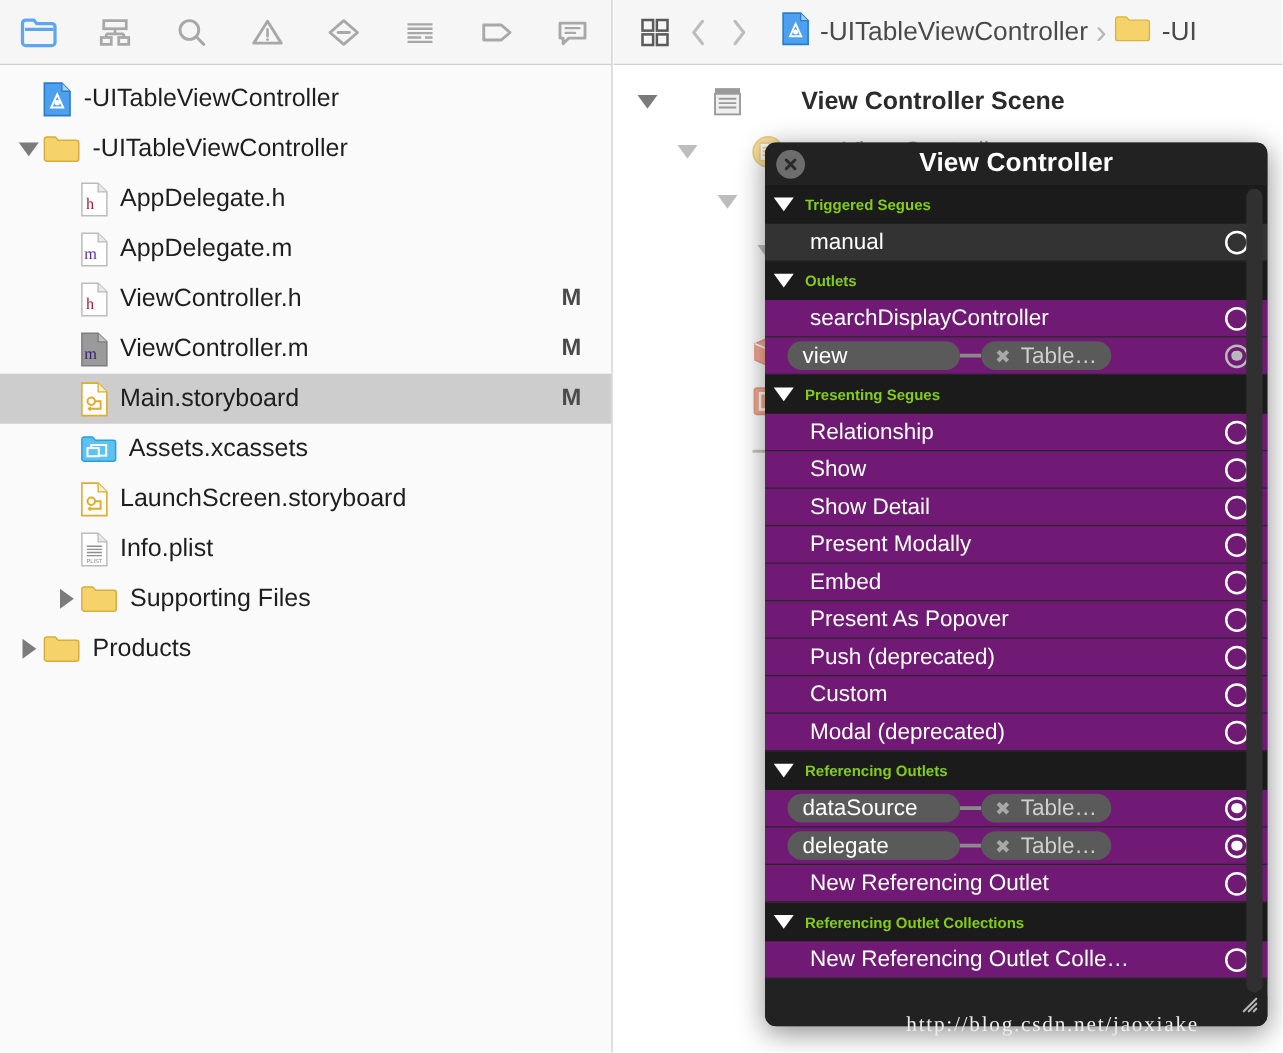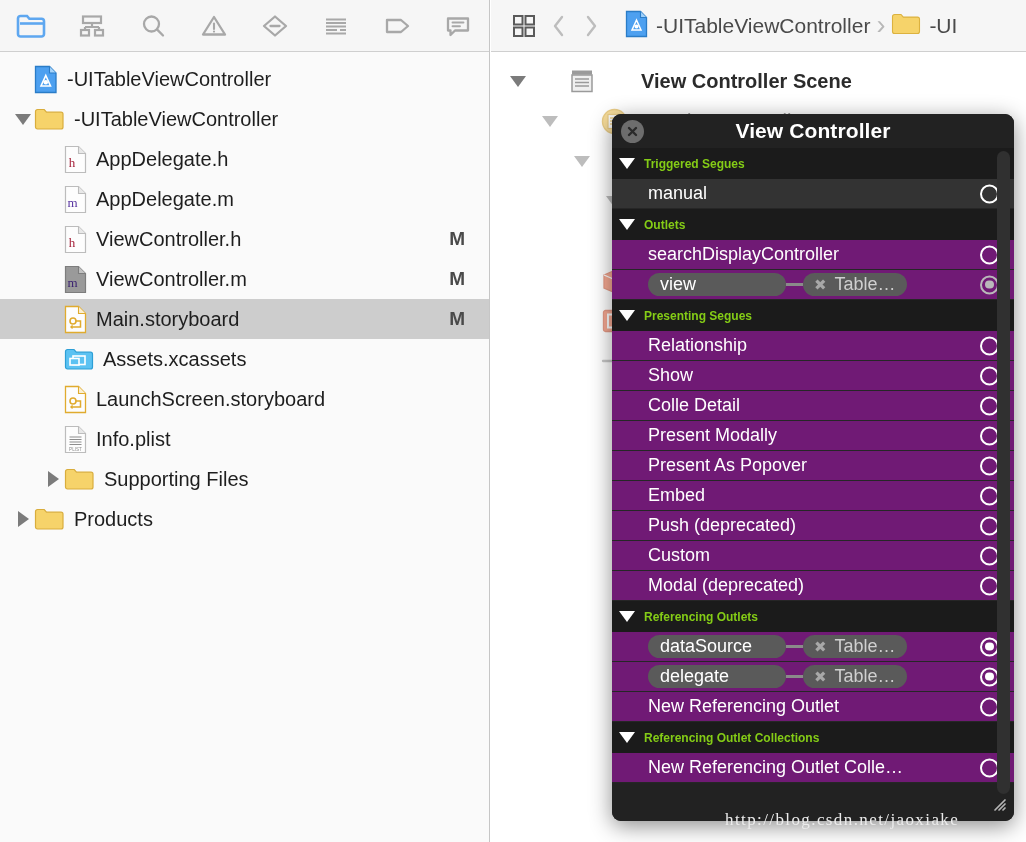--- a/index.html
+++ b/index.html
@@ -144,21 +144,21 @@
   .hud-row {
     position: relative; height: 30px;
     background: #701a75;
     border-bottom: 1px solid #262626;
     display: flex; align-items: center;
     padding-left: 36px; padding-right: 44px;
   }
   .hud-row.alt { background: #333333; }
   .hud-row-label { font-size: 18px; color: #ffffff; white-space: nowrap; }
 
-  .hud-row.connected { }
+  .hud-row.connected { padding-left: 18px; }
   .conn-wrap { display: flex; align-items: center; width: 100%; }
   .pill-left {
     background: #5a5a5a; border-radius: 12px;
     height: 23px; min-width: 138px;
     display: flex; align-items: center;
     padding: 0 12px; font-size: 18px; color: #ffffff;
   }
   .conn-line { width: 17px; height: 3px; background: #8a8a8a; }
   .pill-right {
     background: #5a5a5a; border-radius: 12px;
@@ -617,33 +617,33 @@
         </div>
         <div class="hud-row">
           <span class="hud-row-label">Relationship</span>
           <span class="hud-dot"></span>
         </div>
         <div class="hud-row">
           <span class="hud-row-label">Show</span>
           <span class="hud-dot"></span>
         </div>
         <div class="hud-row">
-          <span class="hud-row-label">Colle Detail</span>
+          <span class="hud-row-label">Show Detail</span>
           <span class="hud-dot"></span>
         </div>
         <div class="hud-row">
           <span class="hud-row-label">Present Modally</span>
           <span class="hud-dot"></span>
         </div>
         <div class="hud-row">
+          <span class="hud-row-label">Embed</span>
+          <span class="hud-dot"></span>
+        </div>
+        <div class="hud-row">
           <span class="hud-row-label">Present As Popover</span>
-          <span class="hud-dot"></span>
-        </div>
-        <div class="hud-row">
-          <span class="hud-row-label">Embed</span>
           <span class="hud-dot"></span>
         </div>
         <div class="hud-row">
           <span class="hud-row-label">Push (deprecated)</span>
           <span class="hud-dot"></span>
         </div>
         <div class="hud-row">
           <span class="hud-row-label">Custom</span>
           <span class="hud-dot"></span>
         </div>

